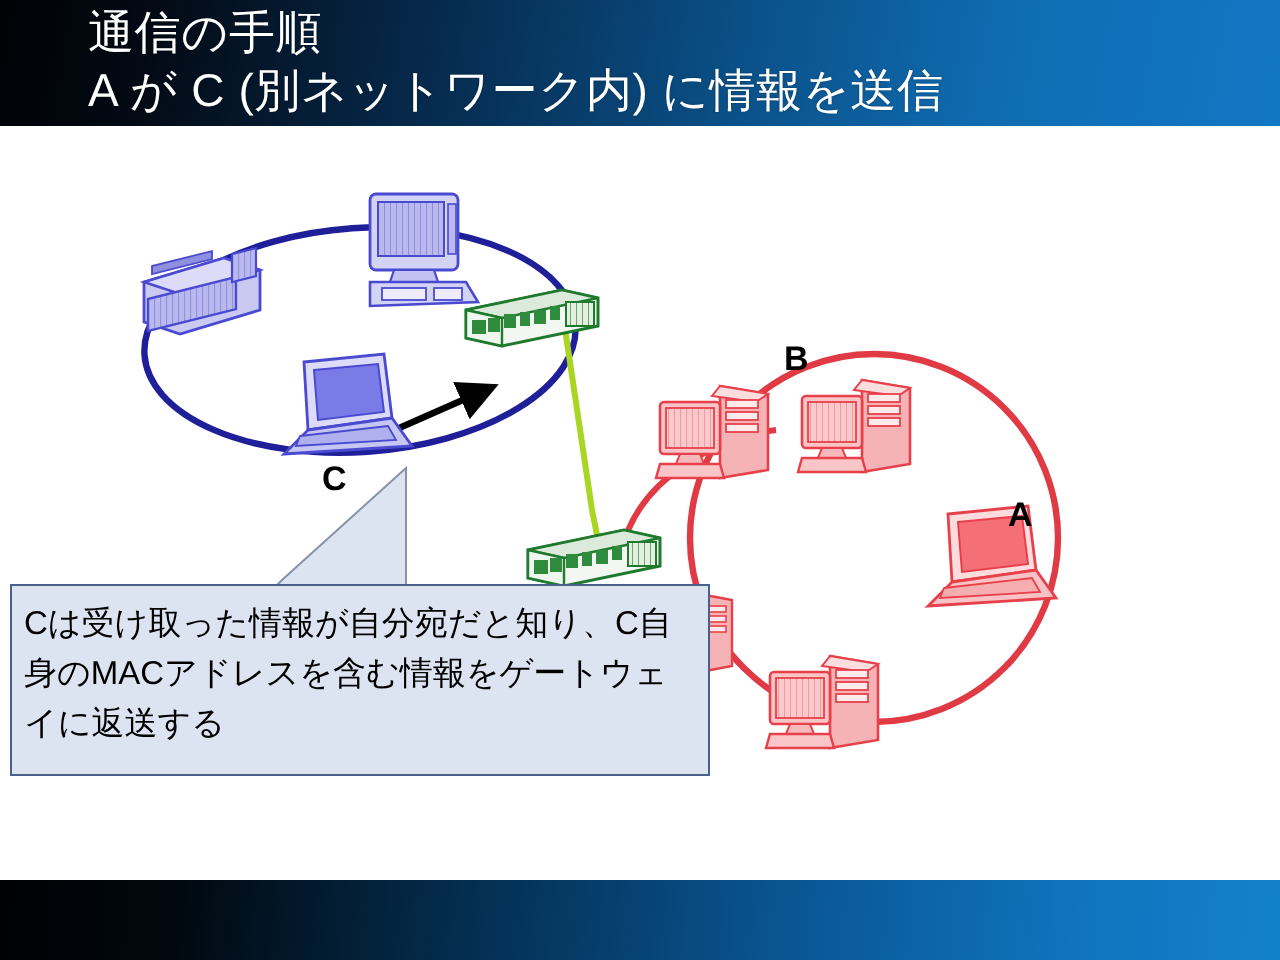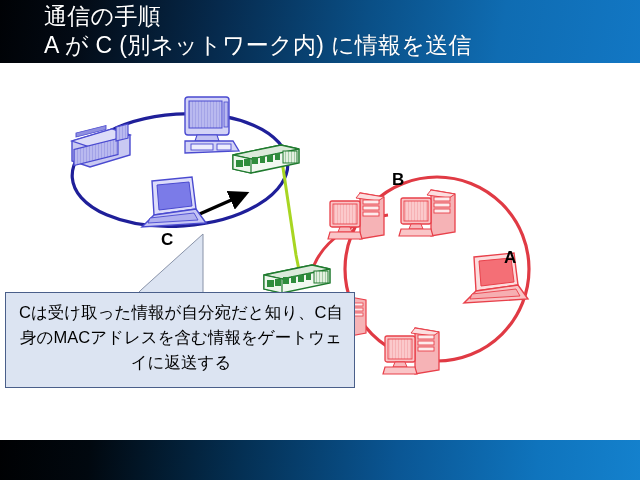--- a/index.html
+++ b/index.html
@@ -40,21 +40,21 @@
   }
 
   
   #callout{
     position:absolute;left:5px;top:292px;width:350px;height:96px;
     background:#dce4f2;border:1px solid #4a5f8a;box-sizing:border-box;
     z-index:6;
   }
   #callout-text{
     position:absolute;left:6px;top:7px;width:338px;
-    text-align:center;color:#000;font-size:16.5px;line-height:25px;
+    color:#000;font-size:16.5px;line-height:25px;
     font-family:"Liberation Sans","DejaVu Sans",sans-serif;
   }
   #callout-tail{position:absolute;left:135px;top:232px;z-index:5;}
 </style>
 </head>
 <body>
 
 <div id="slide">
 
   <div id="header">

